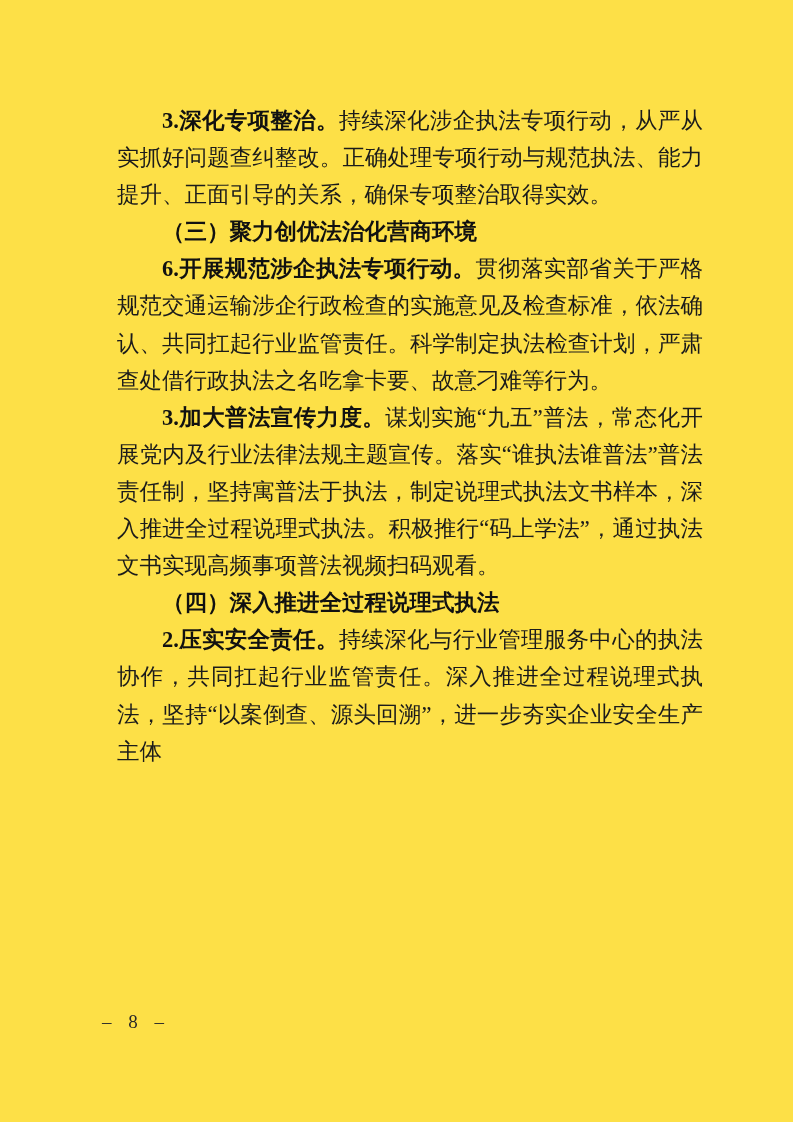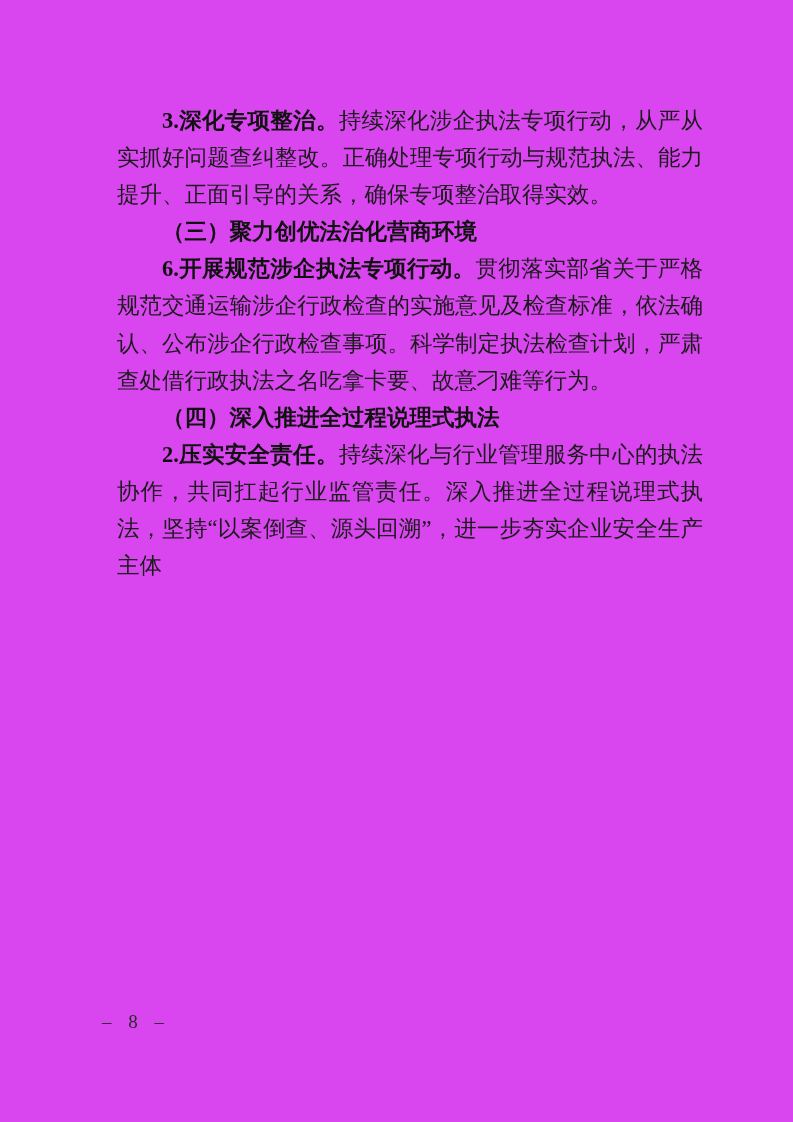--- a/index.html
+++ b/index.html
@@ -4,21 +4,21 @@
 <style>
   html, body {
     margin: 0;
     padding: 0;
     background: #ffffff;
   }
   .page {
     position: relative;
     width: 793px;
     height: 1122px;
-    background: #d946ef;
+    background: #fde047;
     overflow: hidden;
     font-family: "Liberation Serif", "DejaVu Serif", serif;
   }
   .content {
     position: absolute;
     left: 117px;
     top: 102px;
     width: 586px;
   }
   .content p {
@@ -52,18 +52,19 @@
     white-space: pre;
   }
 </style>
 </head>
 <body>
 
 <div class="page">
   <div class="content" id="doc-content">
       <p class="para"><b>3.深化专项整治。</b><span>持续深化涉企执法专项行动，从严从实抓好问题查纠整改。正确处理专项行动与规范执法、能力提升、正面引导的关系，确保专项整治取得实效。</span></p>
       <p class="heading"><b>（三）聚力创优法治化营商环境</b></p>
-      <p class="para"><b>6.开展规范涉企执法专项行动。</b><span>贯彻落实部省关于严格规范交通运输涉企行政检查的实施意见及检查标准，依法确认、公布涉企行政检查事项。科学制定执法检查计划，严肃查处借行政执法之名吃拿卡要、故意刁难等行为。</span></p>
+      <p class="para"><b>6.开展规范涉企执法专项行动。</b><span>贯彻落实部省关于严格规范交通运输涉企行政检查的实施意见及检查标准，依法确认、共同扛起行业监管责任。科学制定执法检查计划，严肃查处借行政执法之名吃拿卡要、故意刁难等行为。</span></p>
+      <p class="para"><b>3.加大普法宣传力度。</b><span>谋划实施“九五”普法，常态化开展党内及行业法律法规主题宣传。落实“谁执法谁普法”普法责任制，坚持寓普法于执法，制定说理式执法文书样本，深入推进全过程说理式执法。积极推行“码上学法”，通过执法文书实现高频事项普法视频扫码观看。</span></p>
       <p class="heading"><b>（四）深入推进全过程说理式执法</b></p>
       <p class="para"><b>2.压实安全责任。</b><span>持续深化与行业管理服务中心的执法协作，共同扛起行业监管责任。深入推进全过程说理式执法，坚持“以案倒查、源头回溯”，进一步夯实企业安全生产主体</span></p>
     </div>
   <div class="footer">– 8 –</div>
 </div>
 
 </body></html>

